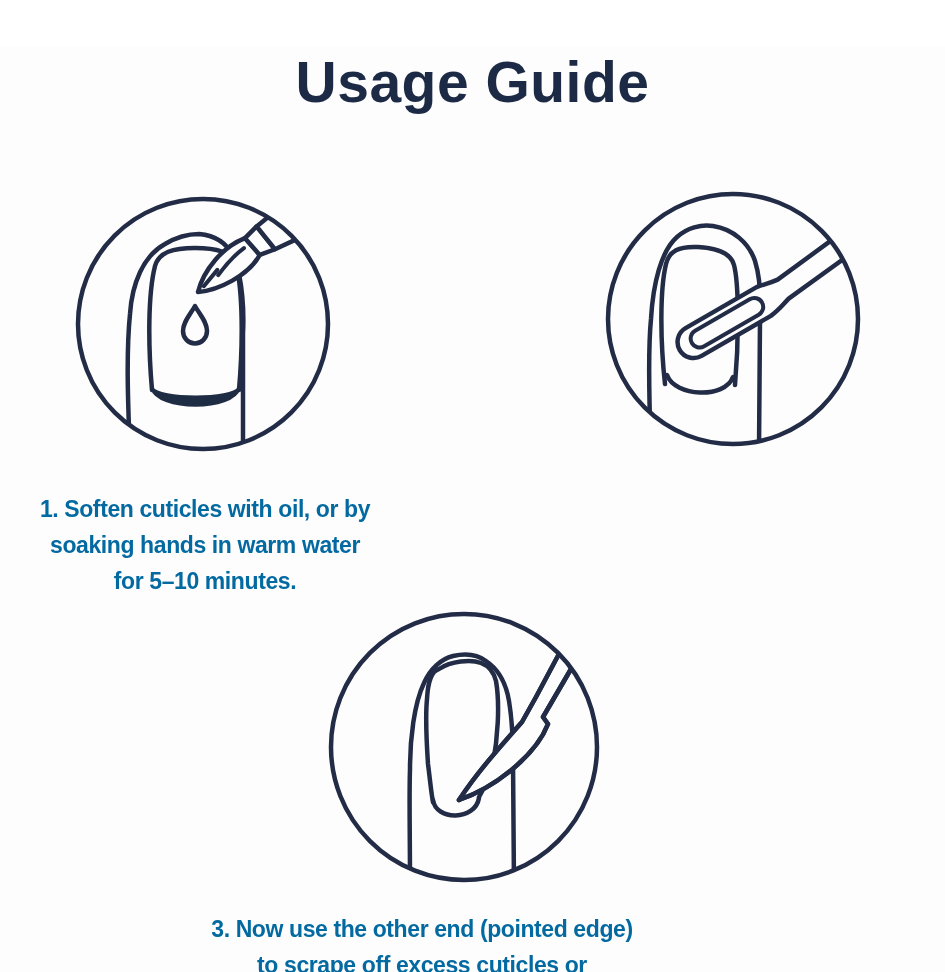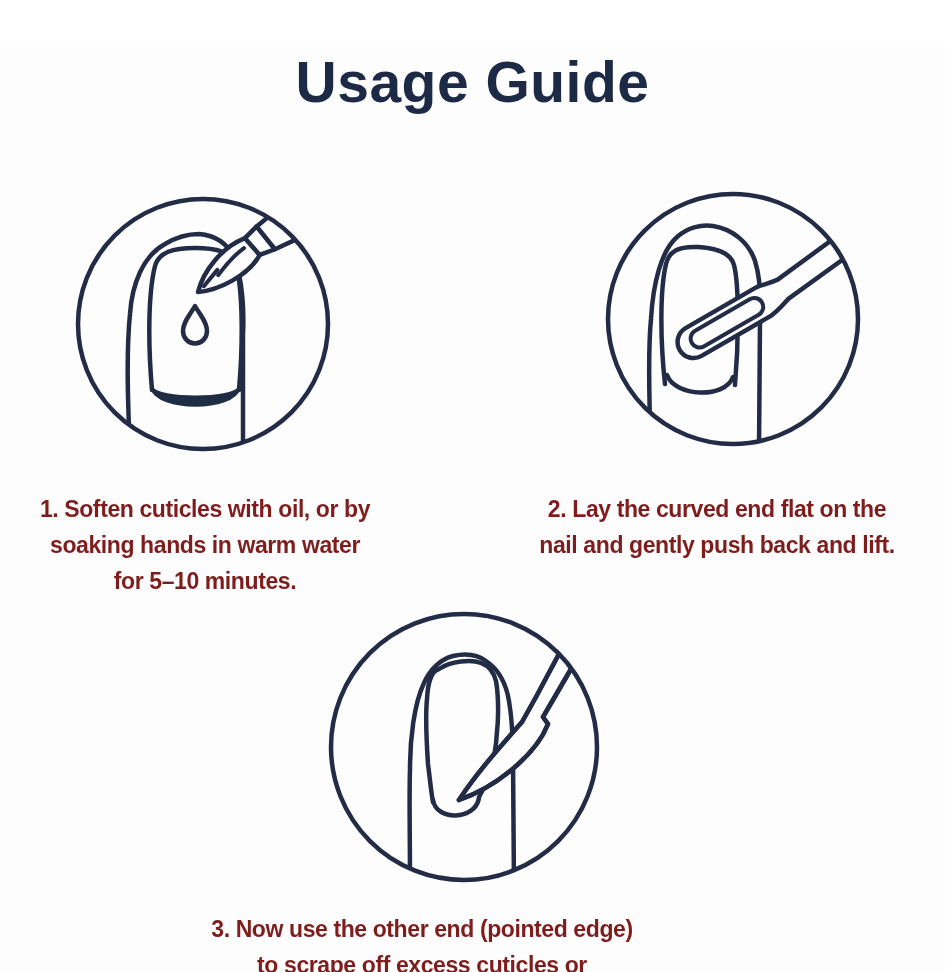--- a/index.html
+++ b/index.html
@@ -24,21 +24,21 @@
   .illus{position:absolute;}
   .illus svg{display:block;}
   .caption{
     position:absolute;
     text-align:center;
     white-space:pre-line;
     font-size:23px;
     font-weight:700;
     letter-spacing:-0.4px;
     line-height:36px;
-    color:#7f1d1d;
+    color:#0369a1;
   }
   .cap1{top:444px;left:0px;width:410px;}
   .cap2{top:444px;left:492px;width:450px;}
   .cap3{top:864px;left:122px;width:600px;text-align:center;}
   .p1{top:147px;left:73px;}
   .p2{top:142px;left:603px;}
   .p3{top:562px;left:326px;}
   .stroke{fill:none;stroke:#232c46;stroke-width:4.5;stroke-linecap:round;stroke-linejoin:round;}
   .strokeThin{fill:none;stroke:#232c46;stroke-width:4;stroke-linecap:round;stroke-linejoin:round;}
   .whitefill{fill:#fdfdfd;stroke:#232c46;stroke-width:4.5;stroke-linecap:round;stroke-linejoin:round;}
@@ -125,19 +125,17 @@
           <path class="stroke" d="M252,48 L217,108 L222,115 C210,146 170,178 133,191"></path>
         </g>
       </g>
       <circle class="stroke" cx="138" cy="138" r="133" stroke-width="4.2"></circle>
     </svg>
   </div>
 
   <div class="caption cap1">1. Soften cuticles with oil, or by
 soaking hands in warm water
 for 5–10 minutes.</div>
-  <div class="caption cap2">2. Lay the curved end flat on the
-nail and gently push back and lift.</div>
   <div class="caption cap3">3. Now use the other end (pointed edge)
 to scrape off excess cuticles or
 dead skin away.</div>
 
 </div>
 
 </body></html>

